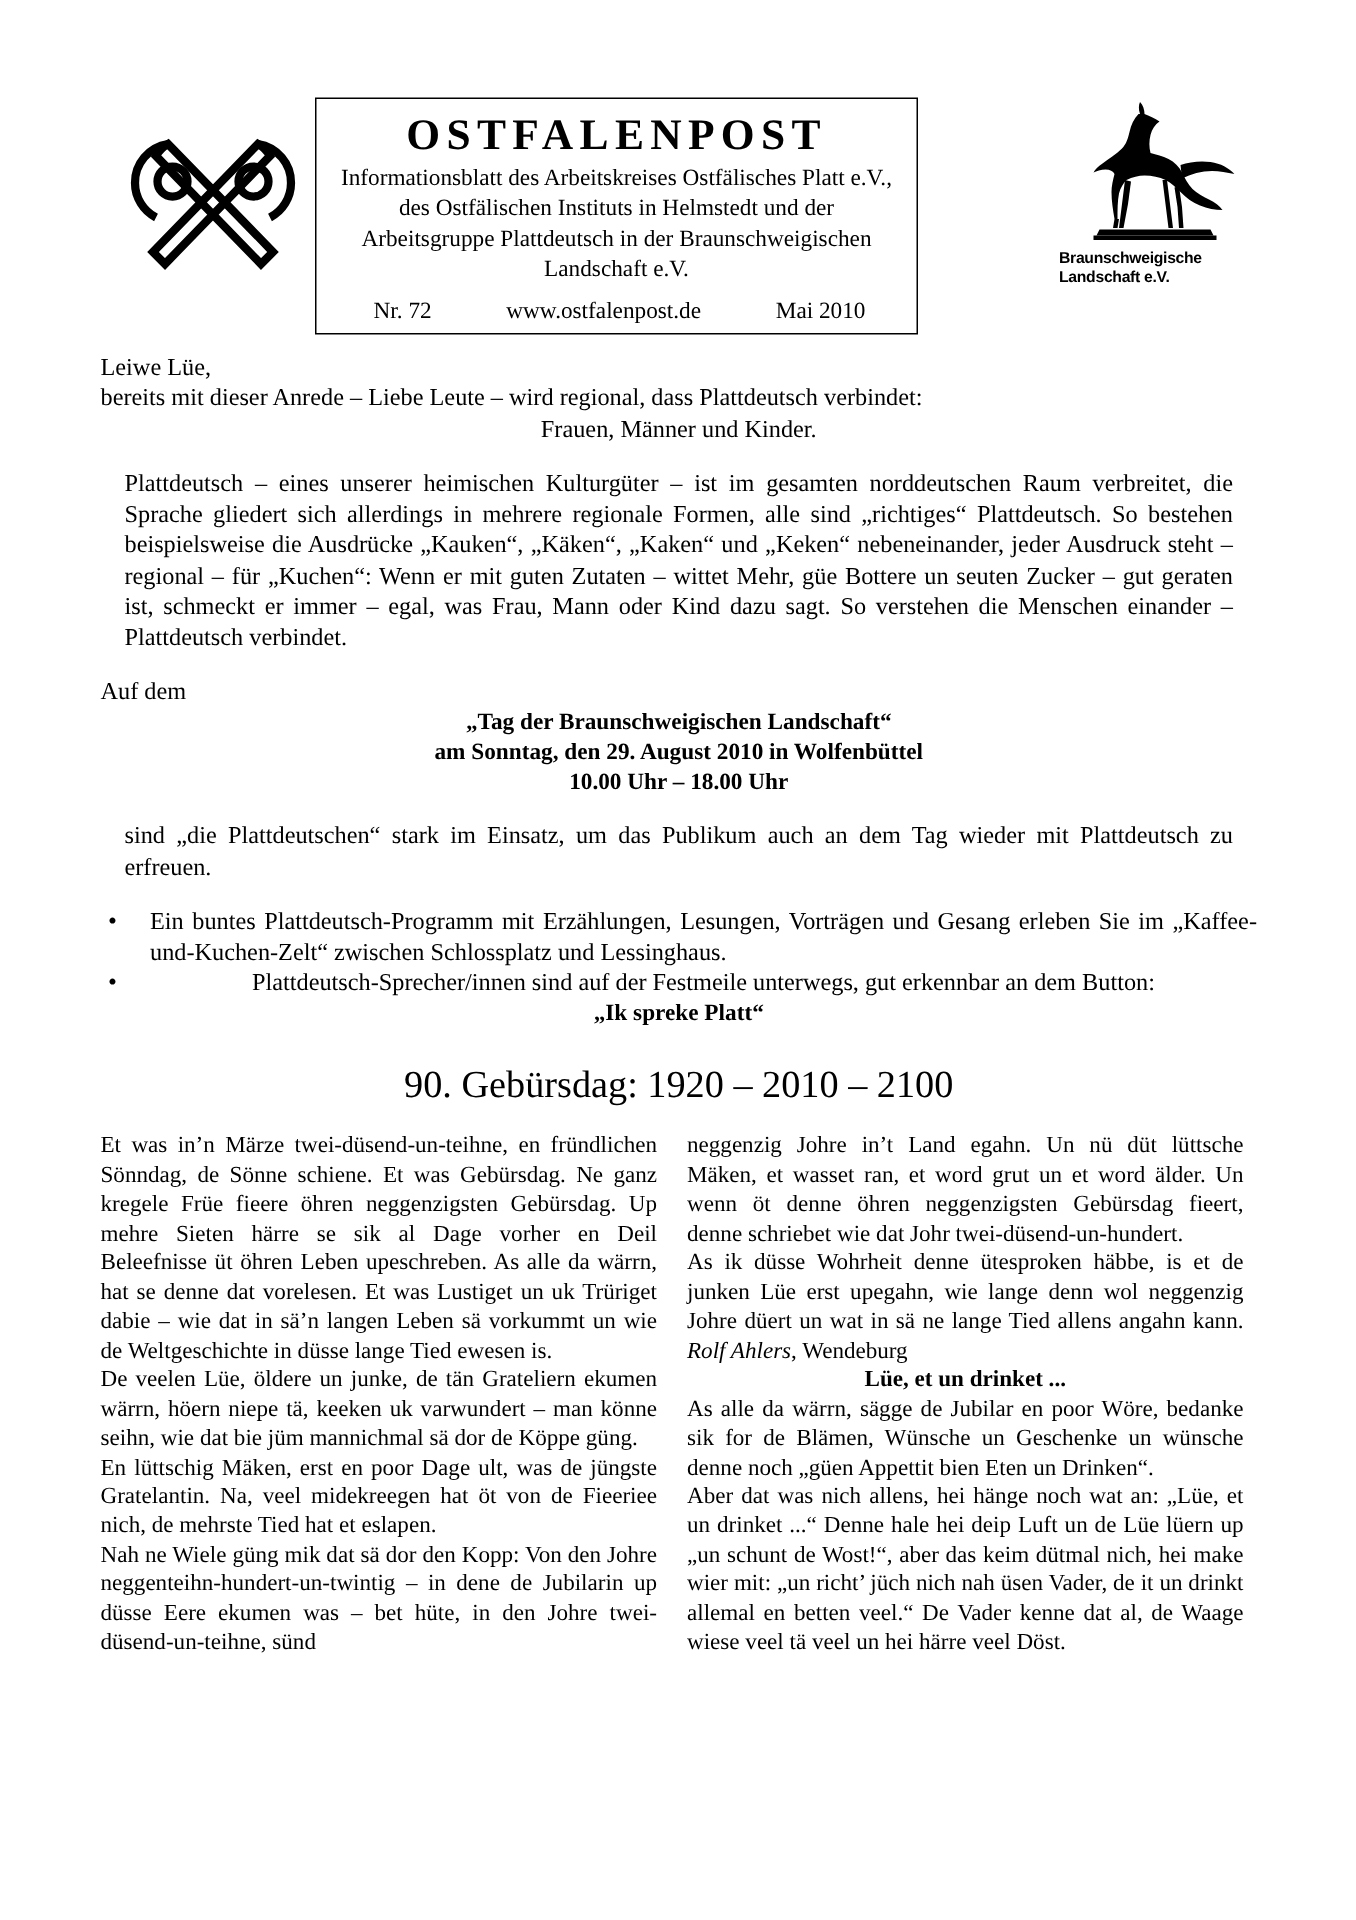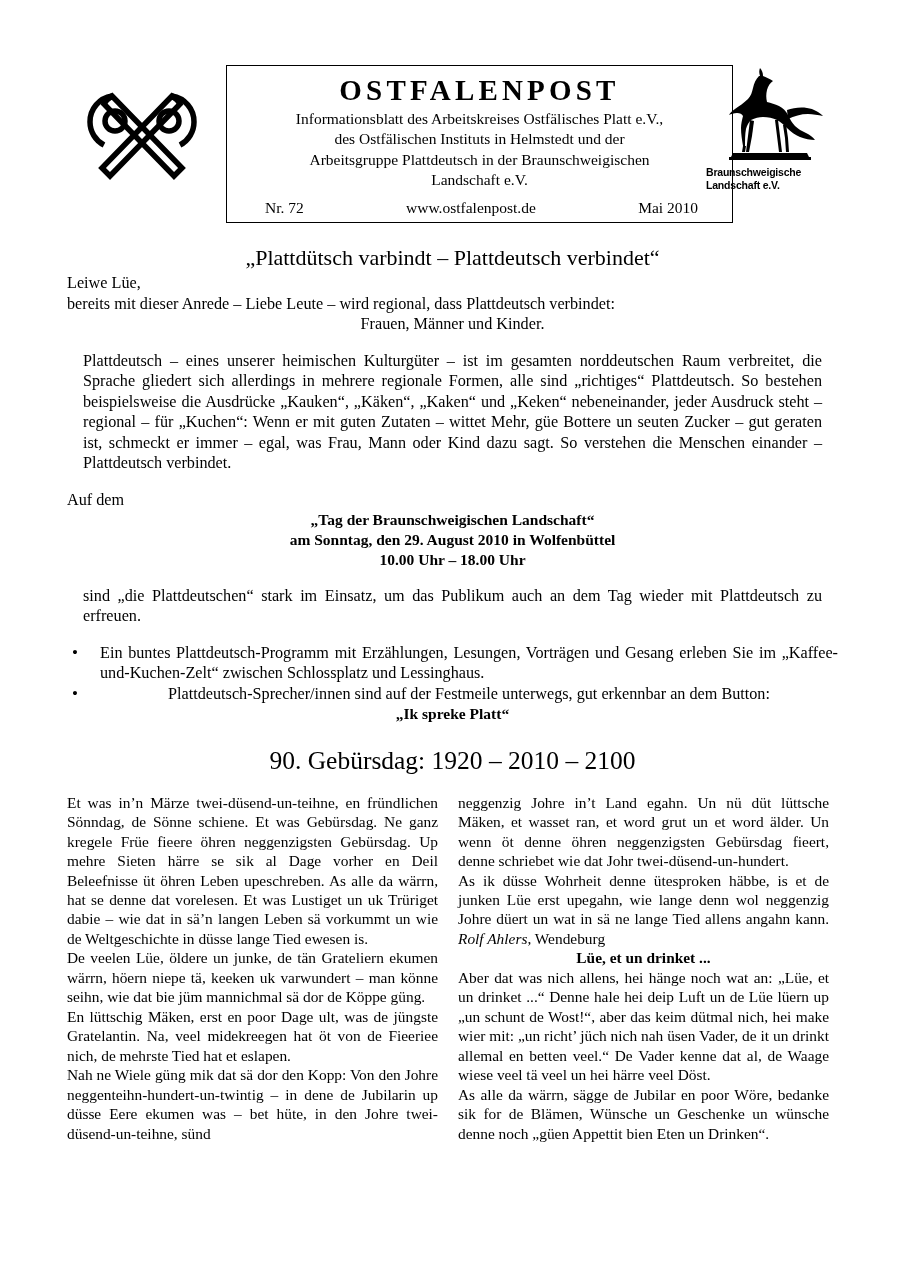--- a/index.html
+++ b/index.html
@@ -35,23 +35,23 @@
     position: absolute;
     left: 82px;
     top: 16px;
     width: 120px;
     height: 115px;
   }
   .logo-left svg { display: block; width: 120px; height: 115px; }
 
   .masthead-box {
     position: absolute;
-    left: 226px;
+    left: 210px;
     top: 5px;
-    width: 507px;
+    width: 402px;
     height: 158px;
     border: 1px solid #000;
     box-sizing: border-box;
     text-align: center;
     padding: 4px 6px 0 6px;
   }
 
   .mast-title {
     font-size: 29px;
     font-weight: bold;
@@ -238,21 +238,20 @@
       <div class="lr-text">
         <div>Braunschweigische</div>
         <div>Landschaft e.V.</div>
       </div>
     </div>
 
   </div>
 
   <div class="body-wrap">
 
-    <h1 class="headline">„Plattdütsch varbindt – Plattdeutsch verbindet“</h1>
 
     <p class="flow">Leiwe Lüe,</p>
     <p class="flow">bereits mit dieser Anrede – Liebe Leute – wird regional, dass Plattdeutsch verbindet:</p>
     <p class="center">Frauen, Männer und Kinder.</p>
 
     <p class="para">Plattdeutsch – eines unserer heimischen Kulturgüter – ist im gesamten norddeutschen Raum verbreitet, die Sprache gliedert sich allerdings in mehrere regionale Formen, alle sind „richtiges“ Plattdeutsch. So bestehen beispielsweise die Ausdrücke „Kauken“, „Käken“, „Kaken“ und „Keken“ nebeneinander, jeder Ausdruck steht – regional – für „Kuchen“: Wenn er mit guten Zutaten – wittet Mehr, güe Bottere un seuten Zucker – gut geraten ist, schmeckt er immer – egal, was Frau, Mann oder Kind dazu sagt. So verstehen die Menschen einander – Plattdeutsch verbindet.</p>
 
     <p class="flow">Auf dem</p>
 
     <div>
@@ -278,20 +277,20 @@
         <p>Et was in’n Märze twei-düsend-un-teihne, en fründlichen Sönndag, de Sönne schiene. Et was Gebürsdag. Ne ganz kregele Früe fieere öhren neggenzigsten Gebürsdag. Up mehre Sieten härre se sik al Dage vorher en Deil Beleefnisse üt öhren Leben upeschreben. As alle da wärrn, hat se denne dat vorelesen. Et was Lustiget un uk Trüriget dabie – wie dat in sä’n langen Leben sä vorkummt un wie de Weltgeschichte in düsse lange Tied ewesen is.</p>
         <p>De veelen Lüe, öldere un junke, de tän Grateliern ekumen wärrn, höern niepe tä, keeken uk varwundert – man könne seihn, wie dat bie jüm mannichmal sä dor de Köppe güng.</p>
         <p>En lüttschig Mäken, erst en poor Dage ult, was de jüngste Gratelantin. Na, veel midekreegen hat öt von de Fieeriee nich, de mehrste Tied hat et eslapen.</p>
         <p>Nah ne Wiele güng mik dat sä dor den Kopp: Von den Johre neggenteihn-hundert-un-twintig – in dene de Jubilarin up düsse Eere ekumen was – bet hüte, in den Johre twei-düsend-un-teihne, sünd</p>
       </div>
 
       <div class="col">
         <p>neggenzig Johre in’t Land egahn. Un nü düt lüttsche Mäken, et wasset ran, et word grut un et word älder. Un wenn öt denne öhren neggenzigsten Gebürsdag fieert, denne schriebet wie dat Johr twei-düsend-un-hundert.</p>
         <p><span>As ik düsse Wohrheit denne ütesproken häbbe, is et de junken Lüe erst upegahn, wie lange denn wol neggenzig Johre düert un wat in sä ne lange Tied allens angahn kann. </span><span class="byline">Rolf Ahlers</span><span>, Wendeburg</span></p>
         <h3>Lüe, et un drinket ...</h3>
+        <p>As alle da wärrn, sägge de Jubilar en poor Wöre, bedanke sik for de Blämen, Wünsche un Geschenke un wünsche denne noch „güen Appettit bien Eten un Drinken“.</p>
         <p>Aber dat was nich allens, hei hänge noch wat an: „Lüe, et un drinket ...“ Denne hale hei deip Luft un de Lüe lüern up „un schunt de Wost!“, aber das keim dütmal nich, hei make wier mit: „un richt’ jüch nich nah üsen Vader, de it un drinkt allemal en betten veel.“ De Vader kenne dat al, de Waage wiese veel tä veel un hei härre veel Döst.</p>
-        <p>As alle da wärrn, sägge de Jubilar en poor Wöre, bedanke sik for de Blämen, Wünsche un Geschenke un wünsche denne noch „güen Appettit bien Eten un Drinken“.</p>
       </div>
 
     </div>
 
   </div>
 </div>
 
 </body></html>

